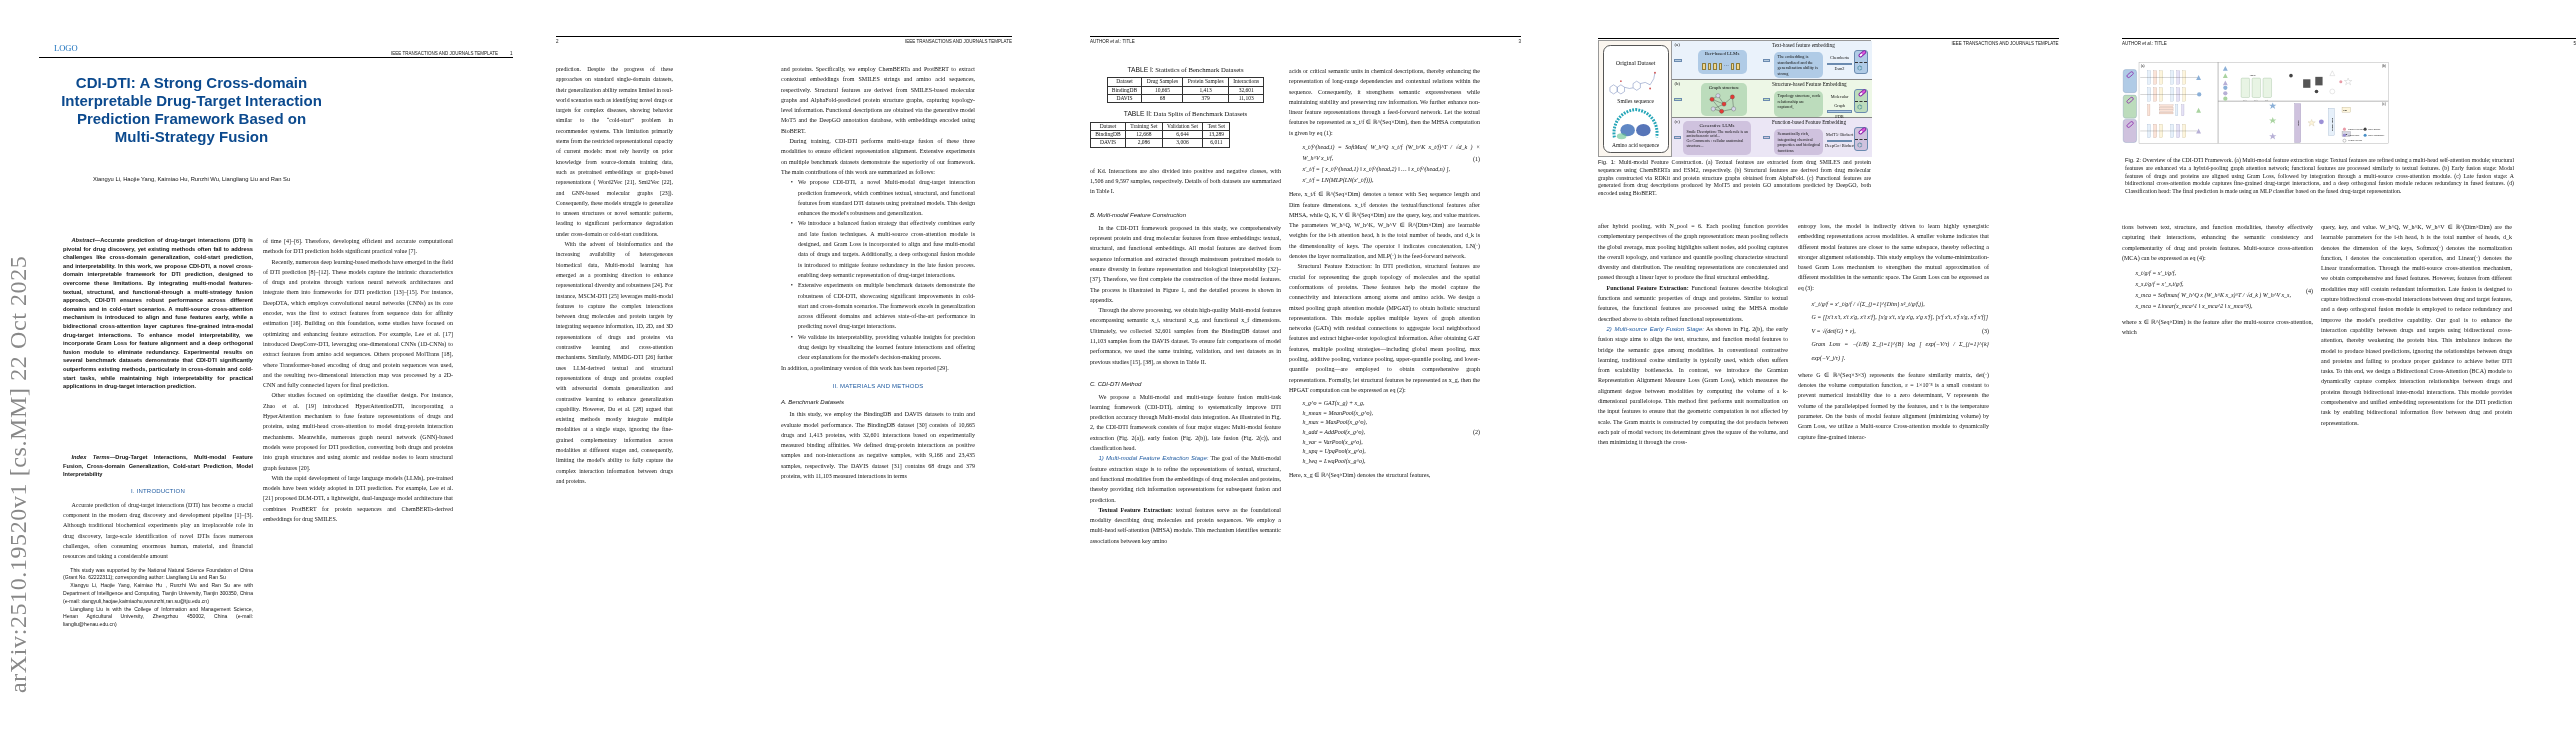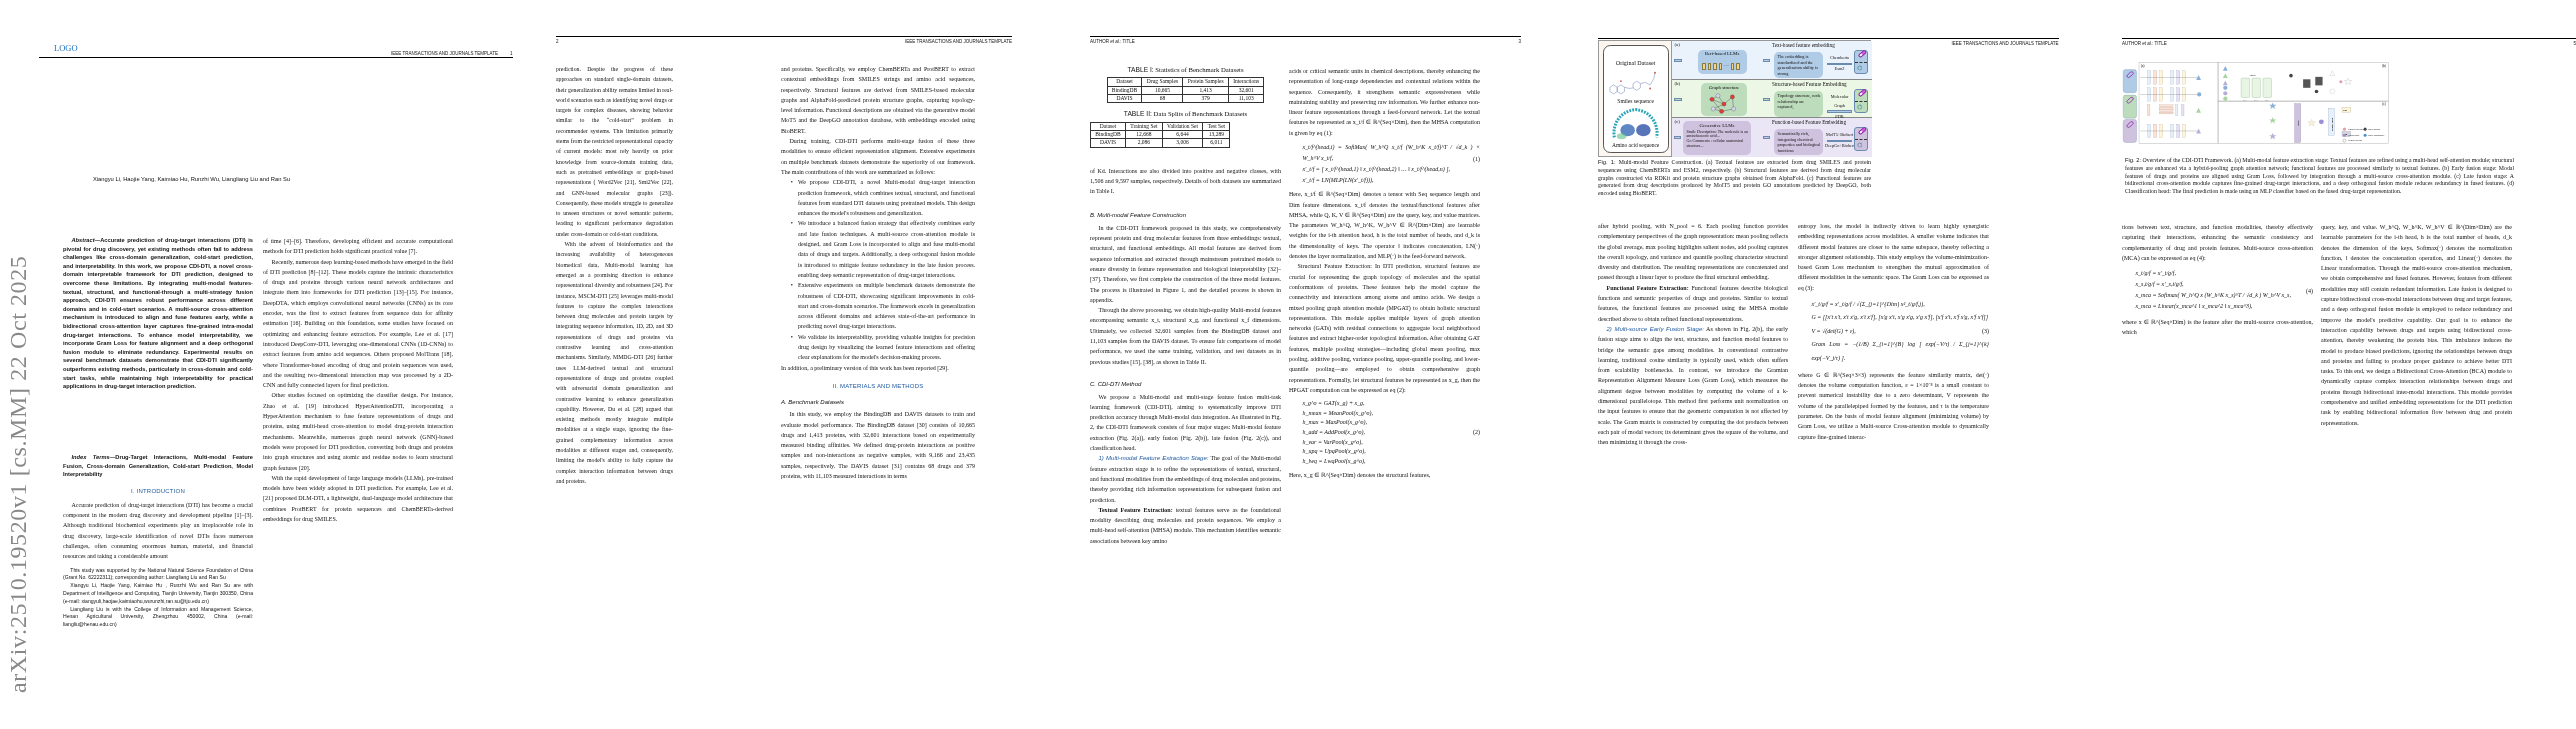--- a/index.html
+++ b/index.html
@@ -76,20 +76,21 @@
 </head>
 <body>
 
 <div class="page p1">
   <div class="arxiv">arXiv:2510.19520v1  [cs.MM]  22 Oct 2025</div>
   <div class="logo">LOGO</div>
   <div class="hdr">
     <span class="l" style="left:auto;right:14.6px;">IEEE TRANSACTIONS AND JOURNALS TEMPLATE</span>
     <span class="r">1</span>
   </div>
+  <h1 class="title">CDI-DTI: A Strong Cross-domain Interpretable Drug-Target Interaction Prediction Framework Based on Multi-Strategy Fusion</h1>
   <div class="authors">Xiangyu Li, Haojie Yang, Kaimiao Hu, Runzhi Wu, Liangliang Liu and Ran Su</div>
 
   <div class="abstract">
     <span style="padding-left:8.5px"></span><i>Abstract</i><span>—</span><span>Accurate prediction of drug-target interactions (DTI) is pivotal for drug discovery, yet existing methods often fail to address challenges like cross-domain generalization, cold-start prediction, and interpretability. In this work, we propose CDI-DTI, a novel cross-domain interpretable framework for DTI prediction, designed to overcome these limitations. By integrating multi-modal features-textual, structural, and functional-through a multi-strategy fusion approach, CDI-DTI ensures robust performance across different domains and in cold-start scenarios. A multi-source cross-attention mechanism is introduced to align and fuse features early, while a bidirectional cross-attention layer captures fine-grained intra-modal drug-target interactions. To enhance model interpretability, we incorporate Gram Loss for feature alignment and a deep orthogonal fusion module to eliminate redundancy. Experimental results on several benchmark datasets demonstrate that CDI-DTI significantly outperforms existing methods, particularly in cross-domain and cold-start tasks, while maintaining high interpretability for practical applications in drug-target interaction prediction.</span>
   </div>
   <div class="idx">
     <span style="padding-left:8.5px"></span><i>Index Terms</i><span>—</span><span>Drug-Target Interactions, Multi-modal Feature Fusion, Cross-domain Generalization, Cold-start Prediction, Model Interpretability</span>
   </div>
 
   <div class="col" style="left:63px;top:486px;width:190px;">

